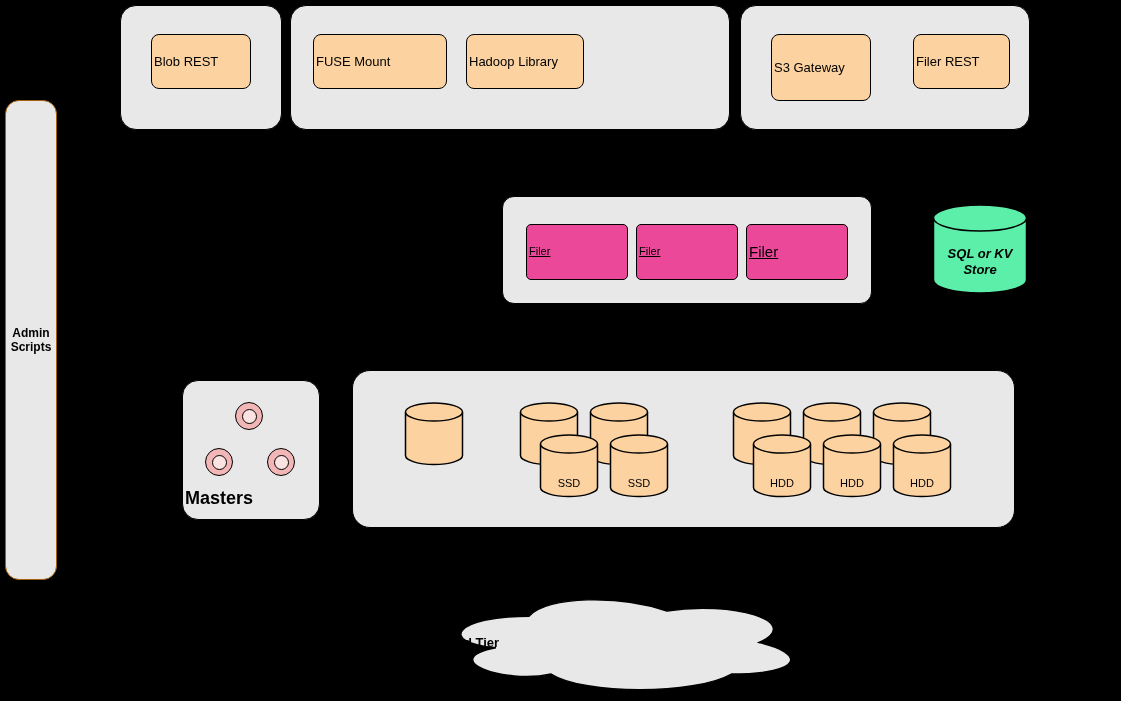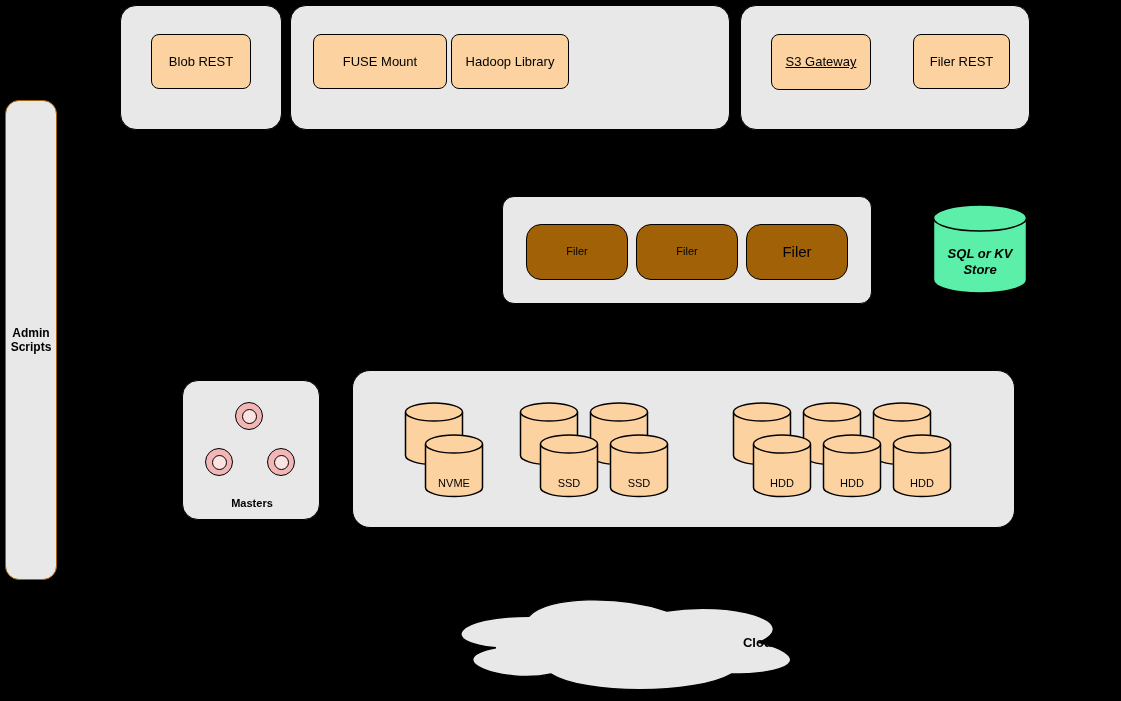--- a/index.html
+++ b/index.html
@@ -18,30 +18,29 @@
     position: absolute;
     background: #E8E8E8;
     border: 1px solid #000;
     border-radius: 16px;
   }
 
   .node {
     position: absolute;
     display: flex;
     align-items: center;
-    justify-content: center;
     text-align: center;
     border: 1.5px solid #000;
     border-radius: 8px;
     font-size: 13px;
     line-height: 1.2;
-    padding: 13px;
+    padding: 2px;
   }
   .node.orange { background: #FCD2A0; }
-  .node.green  { background: #a16207; border-radius: 15px; }
+  .node.green  { background: #ec4899; border-radius: 5px; text-decoration: underline; }
   .node.small-label { font-size: 11px; }
   .node.big-label   { font-size: 15px; }
 
   .caption {
     position: absolute;
     left: 0; right: 0;
     bottom: 8px;
     text-align: center;
     font-size: 11px;
   }
@@ -104,33 +103,33 @@
   .mcircle .inner {
     width: 15px; height: 15px;
     border-radius: 50%;
     background: #FBE3E2;
     border: 1.5px solid #000;
   }
   .masters-label {
     position: absolute;
     left: 2px; right: 0;
     bottom: 10px;
-    text-align: center;
-    font-weight: bold;
-    font-size: 11px;
+    text-align: left;
+    font-weight: bold;
+    font-size: 18px;
   }
 
   
   .cloud {
     position: absolute;
     left: 435px; top: 588px;
     width: 372px; height: 109px;
     display: flex;
     align-items: center;
-    justify-content: flex-end;
+    justify-content: flex-start;
   }
   .cloud svg { position: absolute; left: 0; top: 0; }
   .cloud-label {
     position: relative;
     z-index: 1;
     font-weight: bold;
     font-size: 13px;
     text-align: center;
   }
 </style>
@@ -142,27 +141,27 @@
   <div class="group" style="left:120px; top:5px; width:162px; height:125px;">
     <div class="node orange" style="left:30px; top:28px; width:100px; height:55px;">
       <span>Blob REST</span>
     </div>
   </div>
 
   <div class="group" style="left:290px; top:5px; width:440px; height:125px;">
     <div class="node orange" style="left:22px; top:28px; width:134px; height:55px;">
       <span>FUSE Mount</span>
     </div>
-    <div class="node orange" style="left:160px; top:28px; width:118px; height:55px;">
+    <div class="node orange" style="left:175px; top:28px; width:118px; height:55px;">
       <span>Hadoop Library</span>
     </div>
   </div>
 
   <div class="group" style="left:740px; top:5px; width:290px; height:125px;">
-    <div class="node orange" style="left:30px; top:28px; width:100px; height:56px;text-decoration:underline;">
+    <div class="node orange" style="left:30px; top:28px; width:100px; height:67px;">
       <span>S3 Gateway</span>
     </div>
     <div class="node orange" style="left:162px; top:28px; width:97px; height:55px;margin-left:10px;">
       <span>Filer REST</span>
     </div>
   </div>
 
   <div class="admin-bar">
     <div class="admin-label">Admin
 Scripts</div>
@@ -202,27 +201,20 @@
     <div class="masters-label">Masters</div>
   </div>
 
   <div class="group" style="left:352px; top:370px; width:663px; height:158px; border-radius:18px;">
 
     <div class="cyl orange" style="left:51px; top:31px; width:60px; height:64px;">
       <svg viewBox="0 0 60 64" width="60" height="64">
         <path class="cyl-body" d="M1.5,10 V53.5 A28.5,9 0 0 0 58.5,53.5 V10"></path>
         <ellipse class="cyl-top" cx="30" cy="10" rx="28.5" ry="9"></ellipse>
       </svg>
-    </div>
-    <div class="cyl orange" style="left:71px; top:63px; width:60px; height:64px;">
-      <svg viewBox="0 0 60 64" width="60" height="64">
-        <path class="cyl-body" d="M1.5,10 V53.5 A28.5,9 0 0 0 58.5,53.5 V10"></path>
-        <ellipse class="cyl-top" cx="30" cy="10" rx="28.5" ry="9"></ellipse>
-      </svg>
-      <div class="cyl-label">NVME</div>
     </div>
 
     <div class="cyl orange" style="left:166px; top:31px; width:60px; height:64px;">
       <svg viewBox="0 0 60 64" width="60" height="64">
         <path class="cyl-body" d="M1.5,10 V53.5 A28.5,9 0 0 0 58.5,53.5 V10"></path>
         <ellipse class="cyl-top" cx="30" cy="10" rx="28.5" ry="9"></ellipse>
       </svg>
     </div>
     <div class="cyl orange" style="left:236px; top:31px; width:60px; height:64px;">
       <svg viewBox="0 0 60 64" width="60" height="64">

